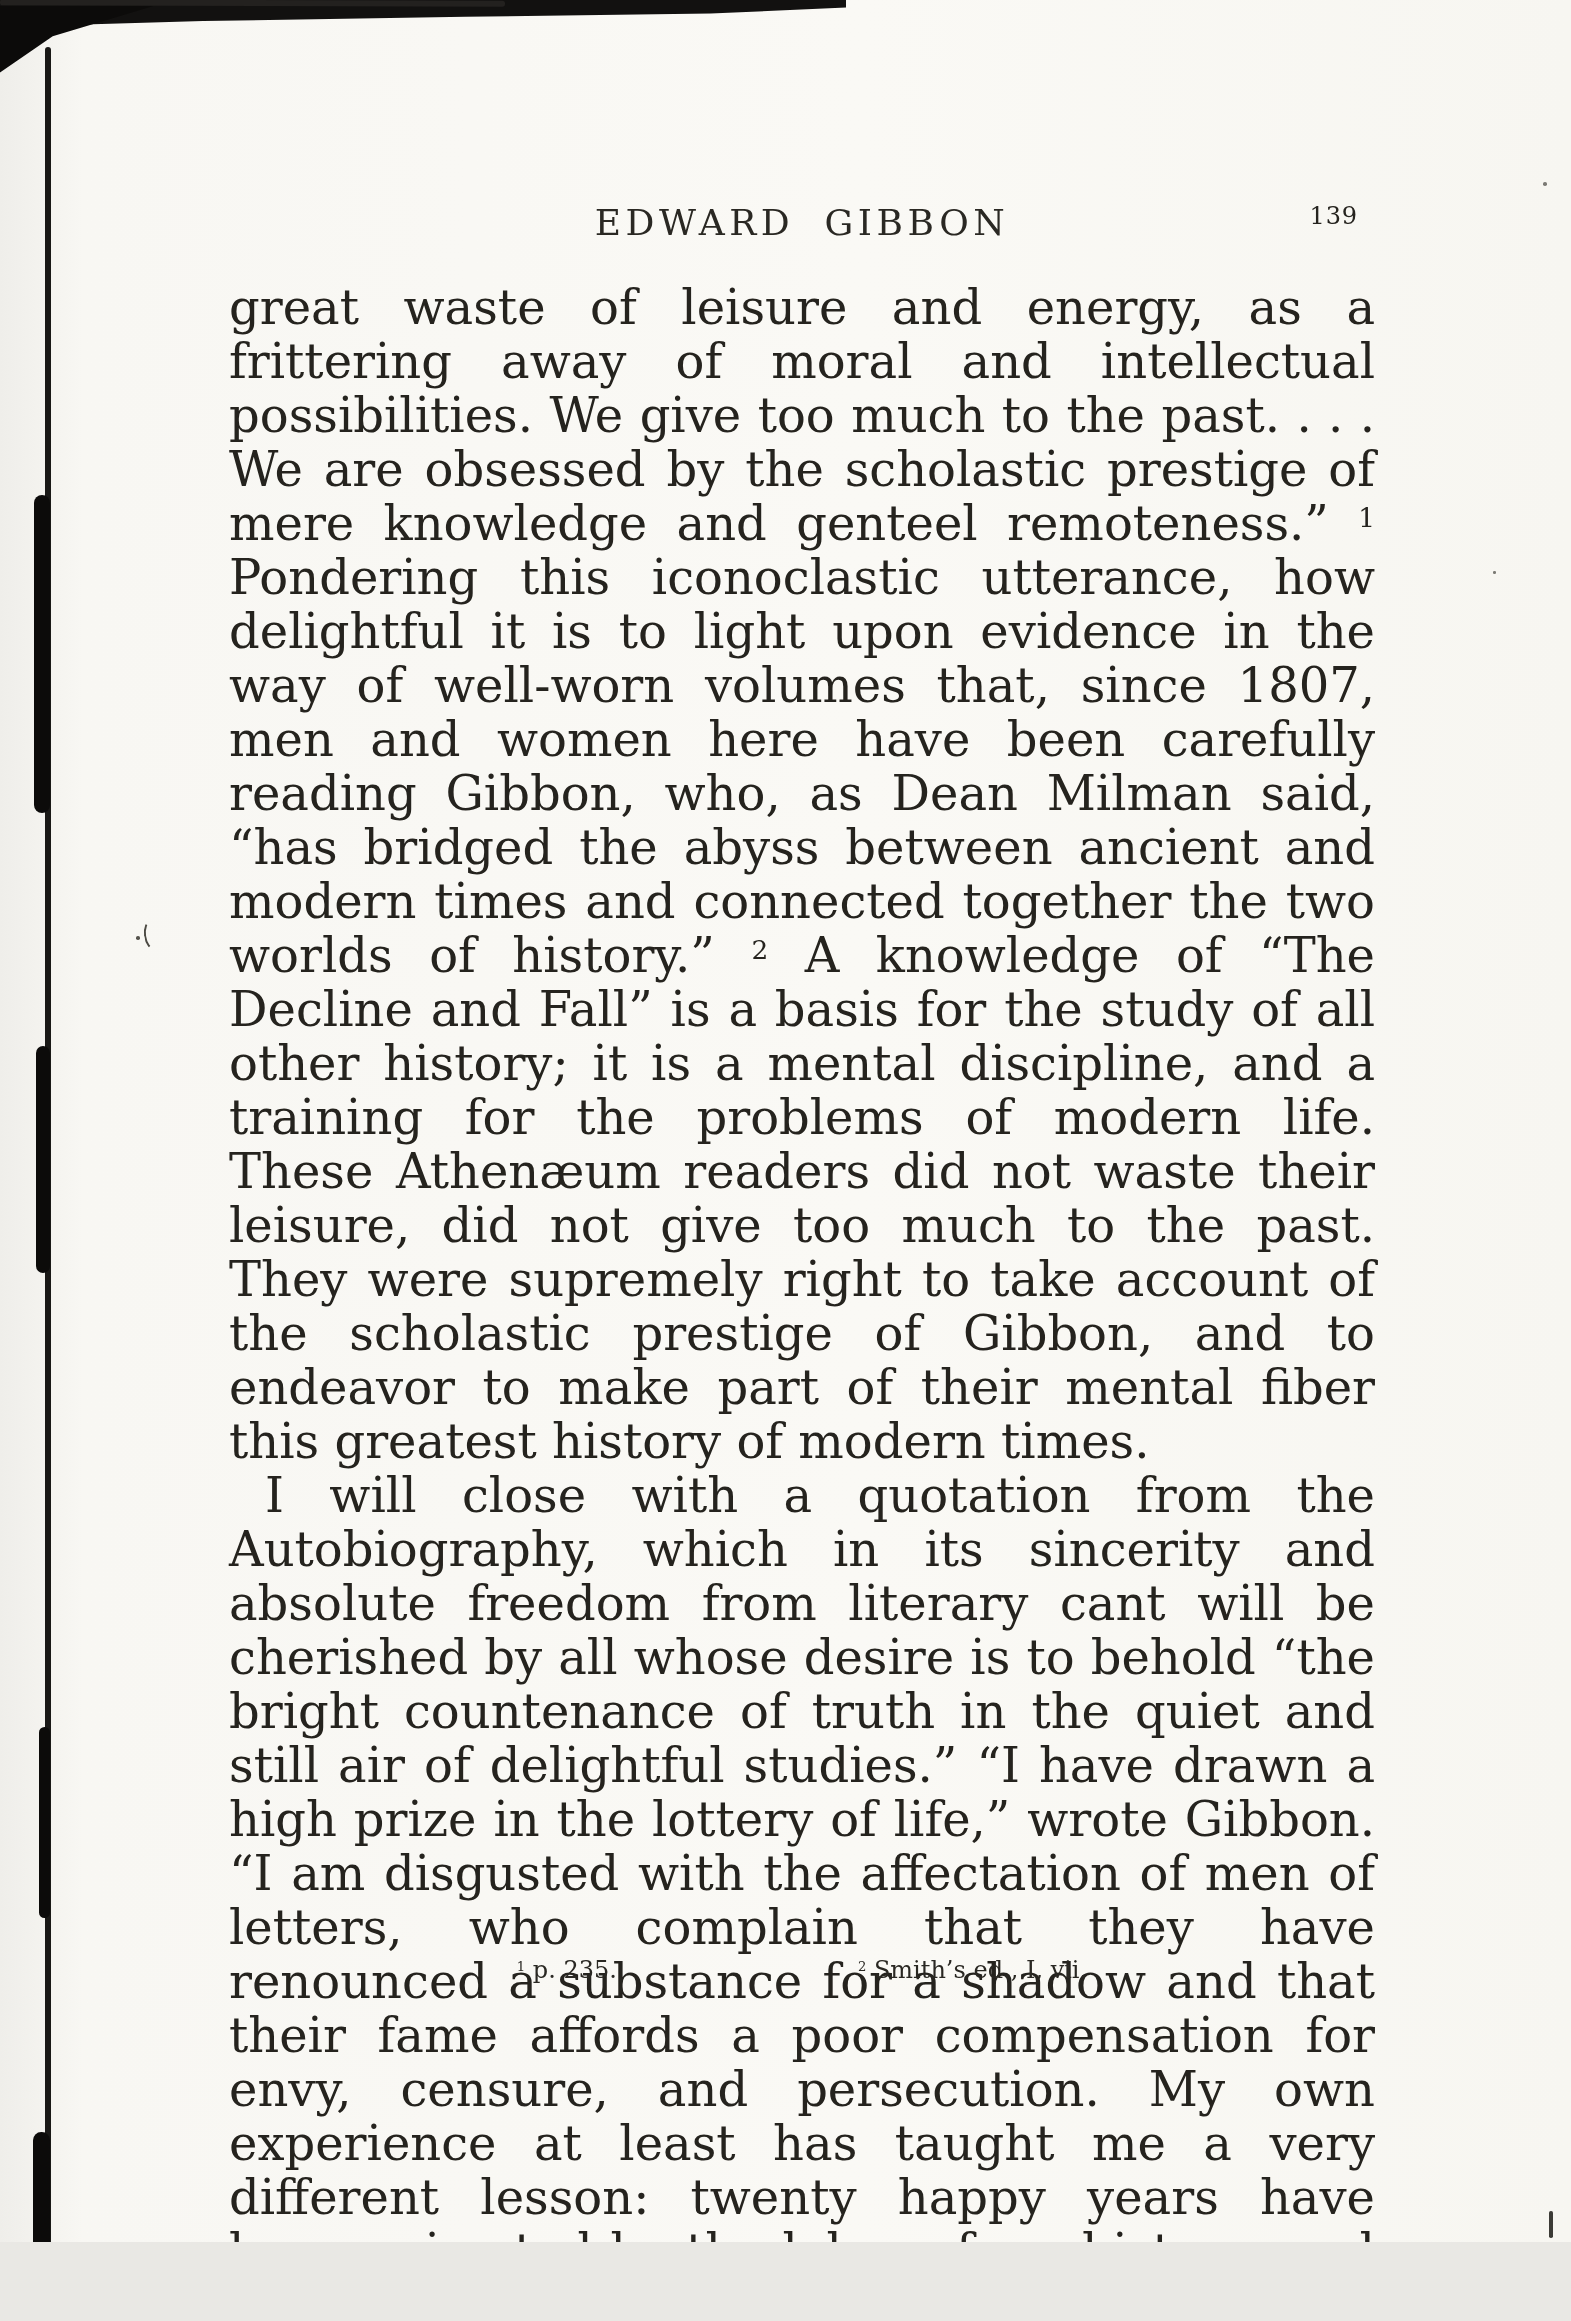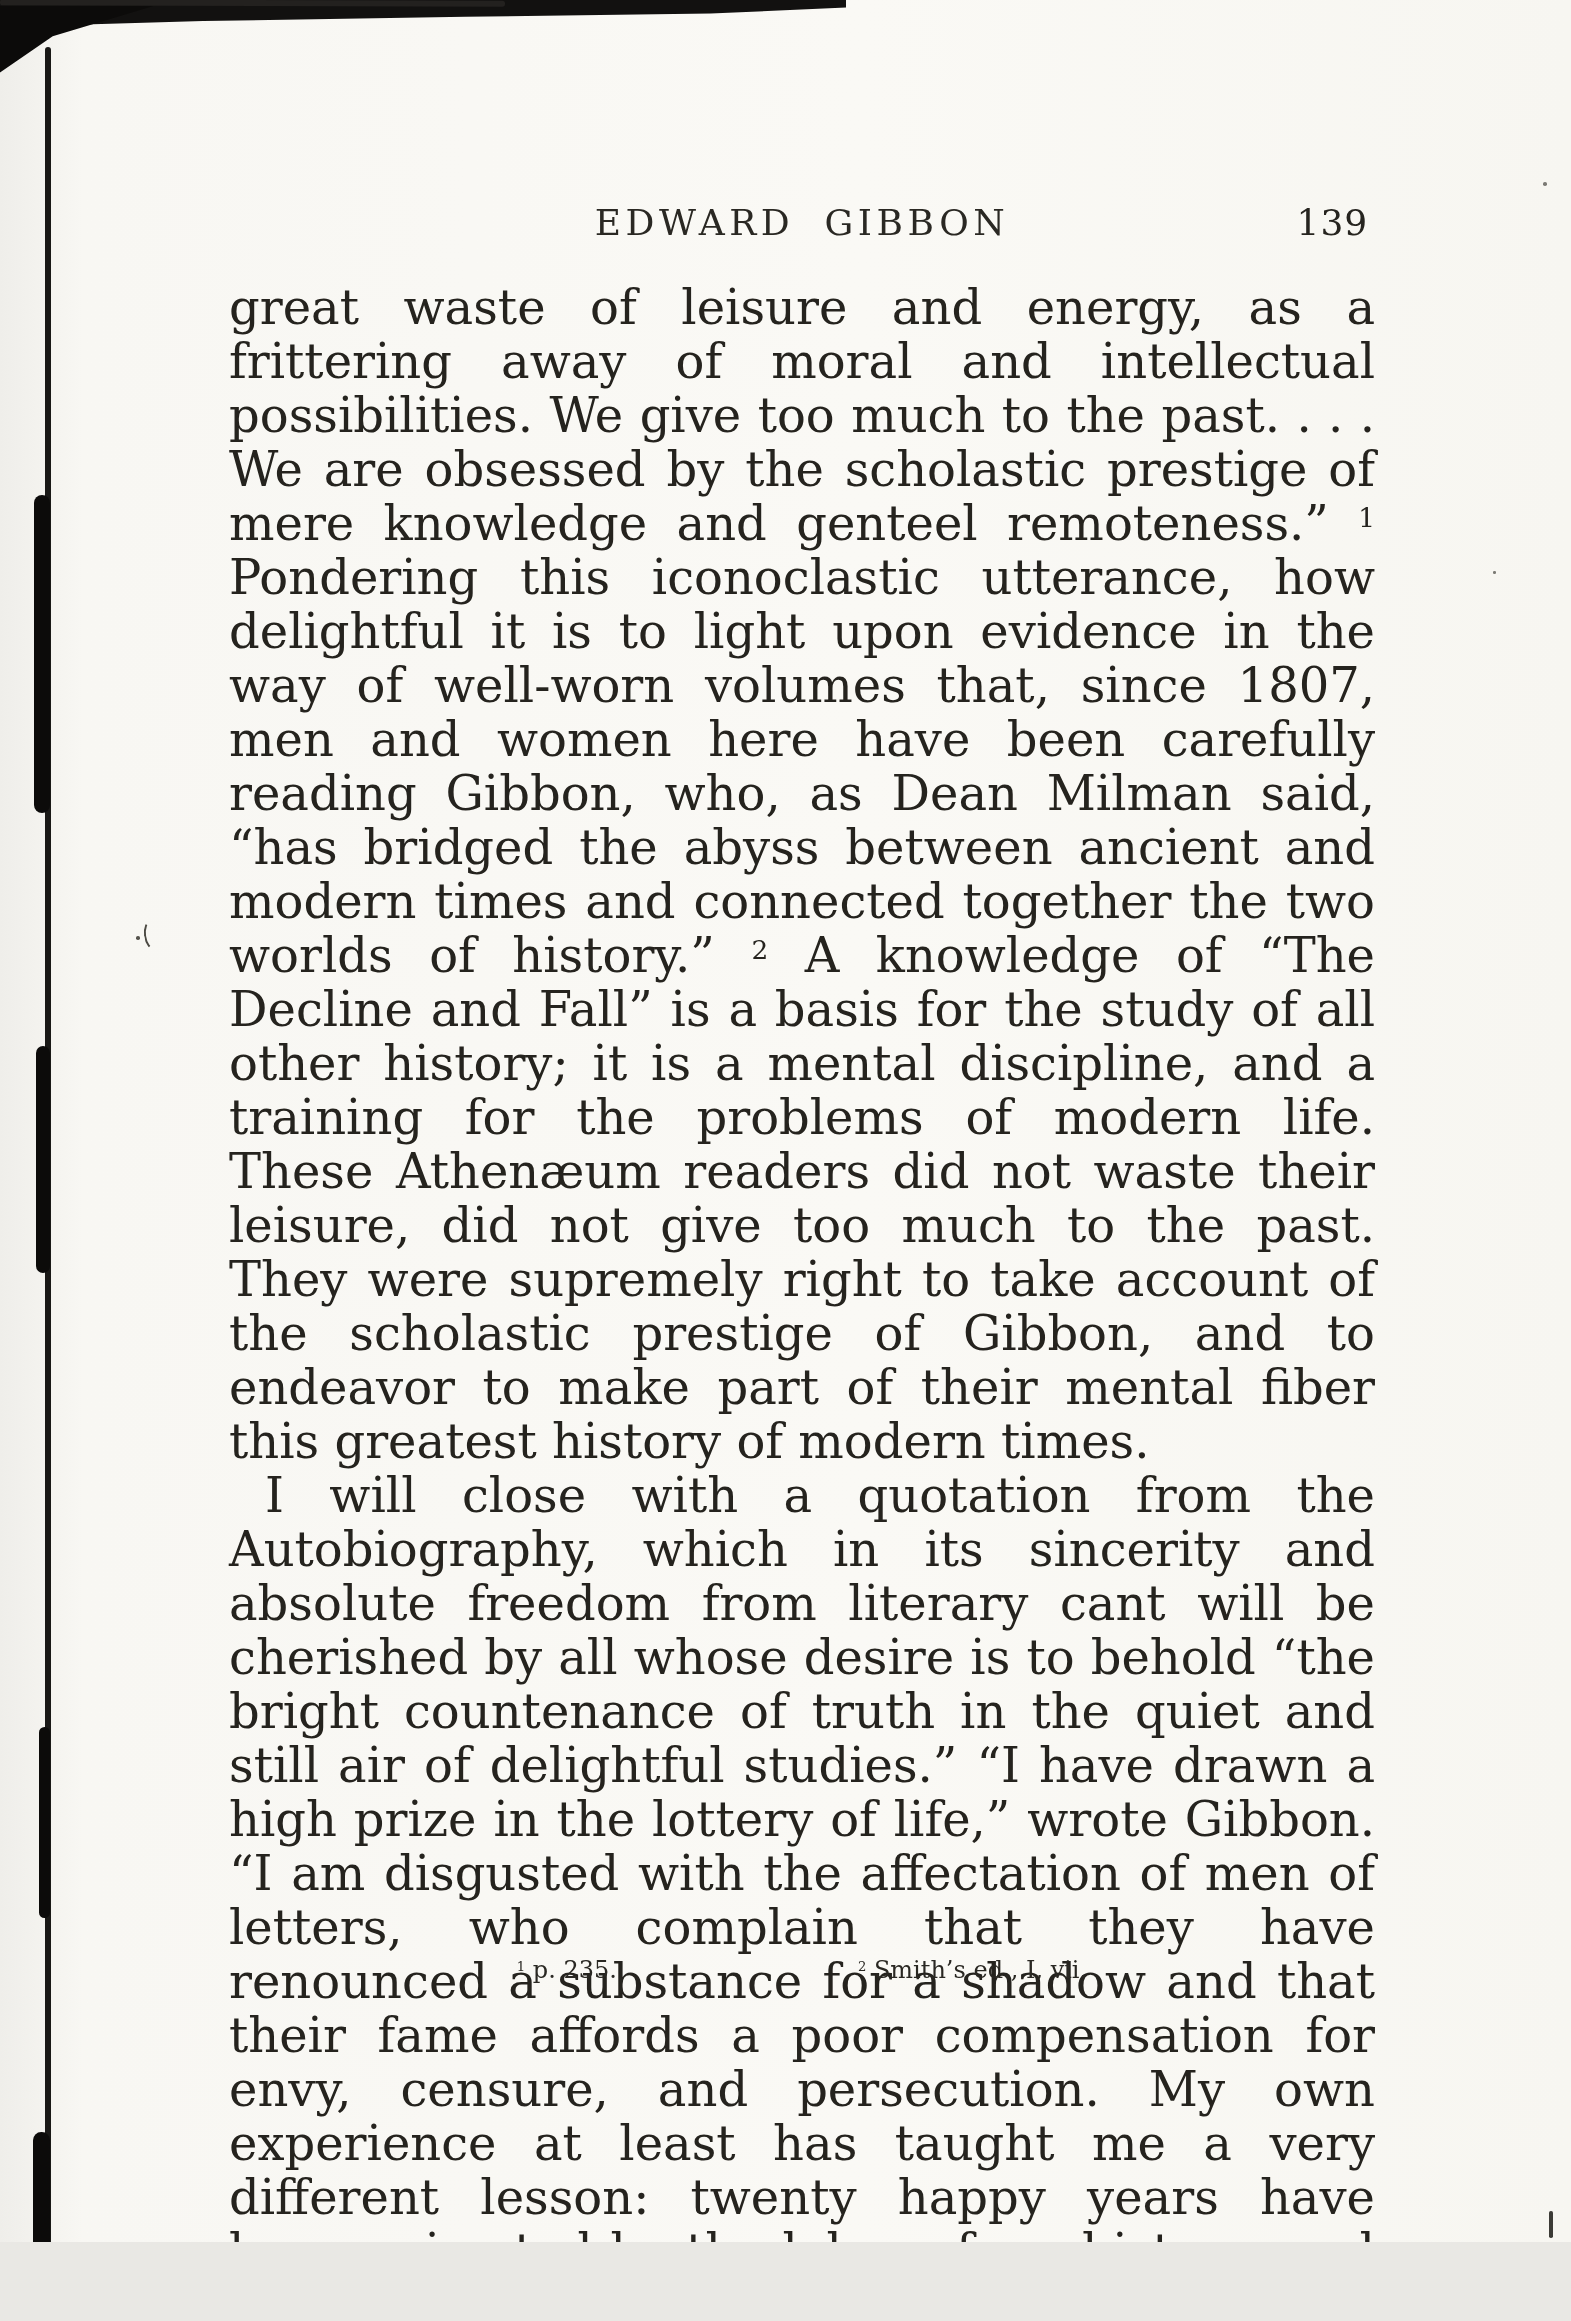--- a/index.html
+++ b/index.html
@@ -72,22 +72,22 @@
   .running-title {
     display: block;
     text-align: center;
     font-size: 36px;
     letter-spacing: 4.5px;
     word-spacing: 14.5px;
     color: #2a2823;
   }
   .page-number {
     position: absolute;
-    right: 7px; top: 0;
-    font-size: 36px;
+    right: 17px; top: 0;
+    font-size: 24px;
     letter-spacing: 0.9px;
   }
 
   .body-text {
     position: absolute;
     left: 229px; top: 280px; width: 1146px;
     font-size: 48px;
     line-height: 54px;
     text-align: justify;
     color: #25231e;

